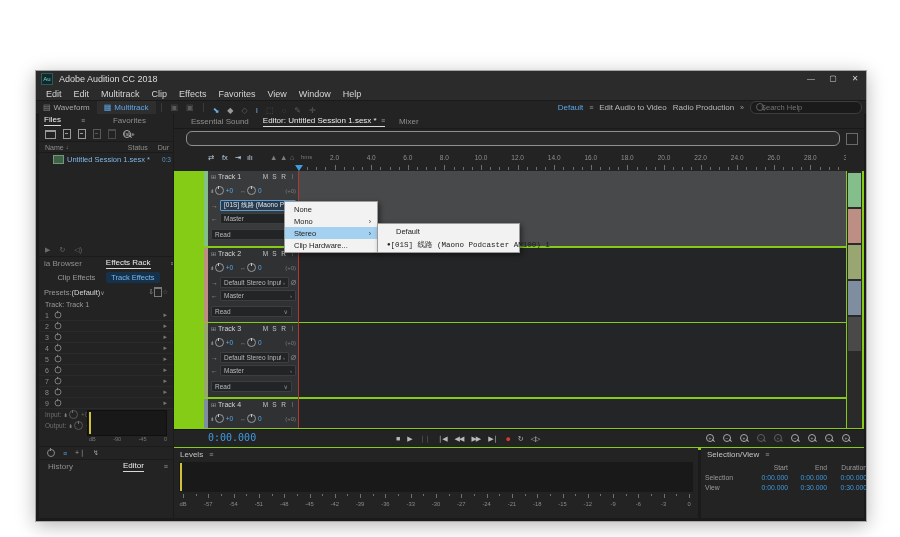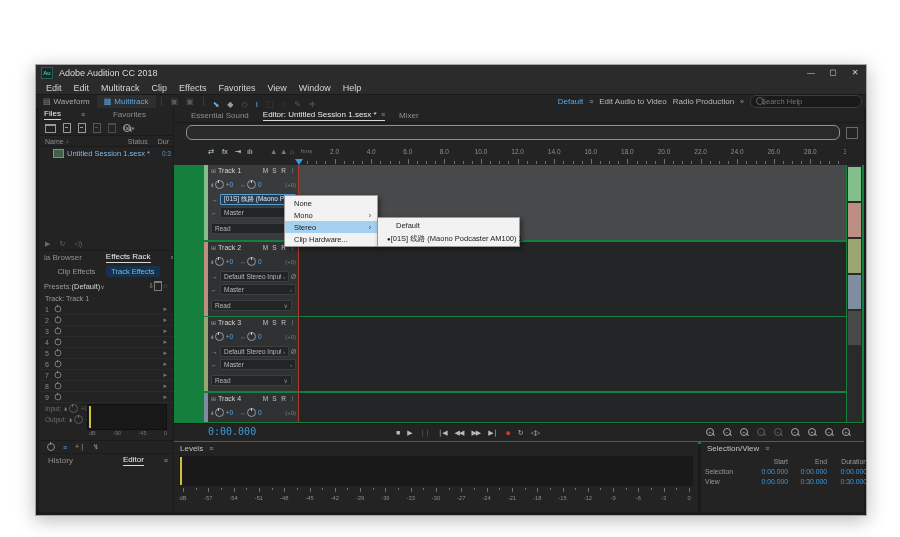--- a/index.html
+++ b/index.html
@@ -1,18 +1,18 @@
 <!DOCTYPE html>
 <html><head>
 <meta charset="utf-8">
 <style>
   html,body{margin:0;padding:0;background:#fff;}
   #app{position:relative;width:900px;height:537px;background:#ffffff;overflow:hidden;
        font-family:"Liberation Sans",sans-serif;color:#bfbfbf;-webkit-font-smoothing:antialiased;}
-  #win{position:absolute;left:35px;top:64px;width:830px;height:450px;background:#1b1b1b;
+  #win{position:absolute;left:35px;top:70px;width:830px;height:450px;background:#1b1b1b;
        border:1px solid #a6a6a6;box-shadow:0 4px 18px rgba(0,0,0,.28);overflow:hidden;}
   .abs{position:absolute;}
   
   #titlebar{left:0;top:0;width:830px;height:16px;background:#2b2b2b;display:flex;align-items:center;}
   #appicon{width:10px;height:10px;margin:0 6px 0 5px;background:#0e2a2e;border:1px solid #2e5a55;
            color:#7fd4b8;font-size:6px;line-height:10px;text-align:center;}
   #wtitle{font-size:9px;color:#dcdcdc;}
   #wincontrols{margin-left:auto;display:flex;}
   #wincontrols span{width:22px;text-align:center;font-size:8px;color:#d0d0d0;line-height:16px;}
   #menubar{left:0;top:16px;width:830px;height:13px;background:#2b2b2b;display:flex;align-items:center;
@@ -66,21 +66,21 @@
   #navbar{position:absolute;left:12px;top:17px;width:652px;height:13px;border:1px solid #8f8f8f;border-radius:6px;background:#2a2a2a;}
   #nav-ico{position:absolute;left:672px;top:19px;width:10px;height:10px;border:1px solid #6a6a6a;}
   #rulerrow{position:absolute;left:0;top:35px;width:690px;height:22px;}
   .ric{position:absolute;top:4px;font-size:7.5px;color:#b9cede;}
   .ric.dim{color:#7c7c7c;}
   #ruler{position:absolute;left:124px;top:0;width:548px;height:22px;overflow:hidden;}
   .rlab{position:absolute;top:5px;font-size:6.5px;color:#8f8f8f;transform:translateX(-50%);}
   .rtick{position:absolute;bottom:1px;width:1px;background:#6f6f6f;}
   #hms{position:absolute;left:3px;top:5px;font-size:6px;color:#7a7a7a;}
   
-  #tracks{position:absolute;left:0;top:57px;width:690px;height:279px;background:#15803d;overflow:hidden;}
+  #tracks{position:absolute;left:0;top:57px;width:690px;height:279px;background:#84cc16;overflow:hidden;}
   .thead{position:absolute;left:30px;width:94px;background:#2f3133;overflow:hidden;}
   .thead.sel{background:#383a3c;}
   .tstrip{position:absolute;left:0;top:0;width:4px;height:100%;}
   .trow{position:absolute;left:7px;right:2px;display:flex;align-items:center;gap:2px;}
   .tname{font-size:7px;color:#d2d2d2;}
   .tgrab{font-size:6px;color:#9a9a9a;}
   .tbtn{font-size:6.5px;color:#c3c3c3;width:7px;text-align:center;}
   .tbtn.dim{color:#7a7a7a;}
   .msr{margin-left:auto;display:flex;gap:2px;}
   .mico{font-size:6px;color:#9a9a9a;letter-spacing:-1px;}
@@ -634,21 +634,21 @@
             </div>
             <div class="citem">
               <span>Clip Hardware...</span>
             </div>
           </div>
       <div class="cmenu" style="left:203px;top:52px;width:141px;" id="ctxsub">
             <div class="citem" style="height: 13px;">
               <span class="bullet"></span>
               <span>Default</span>
             </div>
-            <div class="citem" style="height: 13px;">
+            <div class="citem" style="height: 13px; font-family: Liberation Mono, monospace;">
               <span class="bullet">●</span>
               <span>[01S] 线路 (Maono Podcaster AM100) 1</span>
             </div>
           </div>
     </div>
 
     <div id="transport">
       <span id="time">0:00.000</span>
       <div id="tbuttons">
             <span>■</span>

